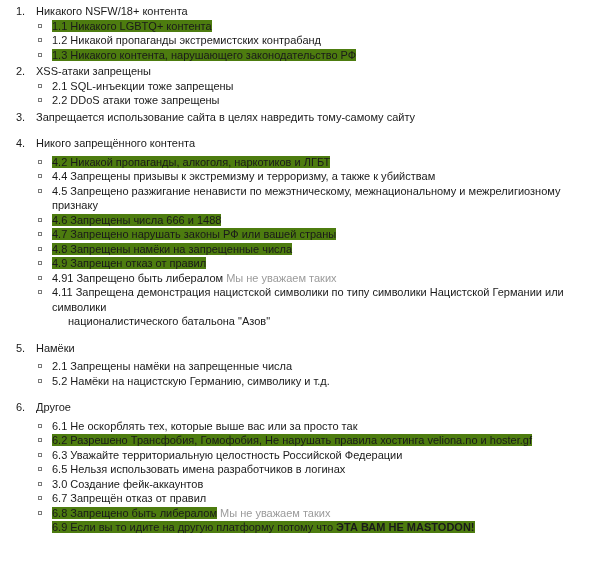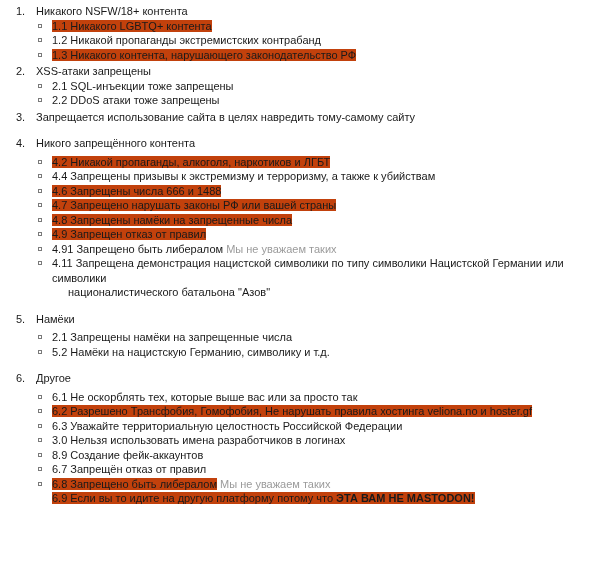--- a/index.html
+++ b/index.html
@@ -56,21 +56,21 @@
     width: 4px;
     height: 4px;
     border: 1px solid #7a7a7a;
     box-sizing: border-box;
     background: transparent;
   }
   .txt {
     display: inline;
   }
   .hl {
-    background: #c2410c;
+    background: #4d7c0f;
   }
   .muted {
     color: #9b9b9b;
     text-align: center;
   }
   .bold {
     font-weight: bold;
   }
   .spacer-lg { height: 10px; }
   .spacer-sm { height: 4px; }
@@ -148,20 +148,24 @@
         </li>
         <li>
           <span class="sqmark"></span>
         </li>
         <li>
           <span class="sqmark"></span>
           <span class="txt">4.4 Запрещены призывы к экстремизму и терроризму, а также к убийствам</span>
         </li>
         <li>
           <span class="sqmark"></span>
+          <span class="txt">4.5 Запрещено разжигание ненависти по межэтническому, межнациональному и межрелигиозному признаку</span>
+        </li>
+        <li>
+          <span class="sqmark"></span>
           <span class="txt hl">4.6 Запрещены числа 666 и 1488</span>
         </li>
         <li>
           <span class="sqmark"></span>
           <span class="txt hl">4.7 Запрещено нарушать законы РФ или вашей страны</span>
         </li>
         <li>
           <span class="sqmark"></span>
           <span class="txt hl">4.8 Запрещены намёки на запрещенные числа</span>
         </li>
@@ -218,25 +222,25 @@
         <li>
           <span class="sqmark"></span>
           <span class="txt hl">6.2 Разрешено Трансфобия, Гомофобия, Не нарушать правила хостинга veliona.no и hoster.gf</span>
         </li>
         <li>
           <span class="sqmark"></span>
           <span class="txt">6.3 Уважайте территориальную целостность Российской Федерации</span>
         </li>
         <li>
           <span class="sqmark"></span>
-          <span class="txt">3.0 Нельзя использовать имена разработчиков в логинах</span>
-        </li>
-        <li>
-          <span class="sqmark"></span>
-          <span class="txt">8.9 Создание фейк-аккаунтов</span>
+          <span class="txt">6.5 Нельзя использовать имена разработчиков в логинах</span>
+        </li>
+        <li>
+          <span class="sqmark"></span>
+          <span class="txt">3.0 Создание фейк-аккаунтов</span>
         </li>
         <li>
           <span class="sqmark"></span>
           <span class="txt">6.7 Запрещён отказ от правил</span>
         </li>
         <li>
           <span class="sqmark"></span>
           <span class="txt hl">6.8 Запрещено быть либералом</span>
           <span class="txt muted">Мы не уважаем таких</span>
         </li>

